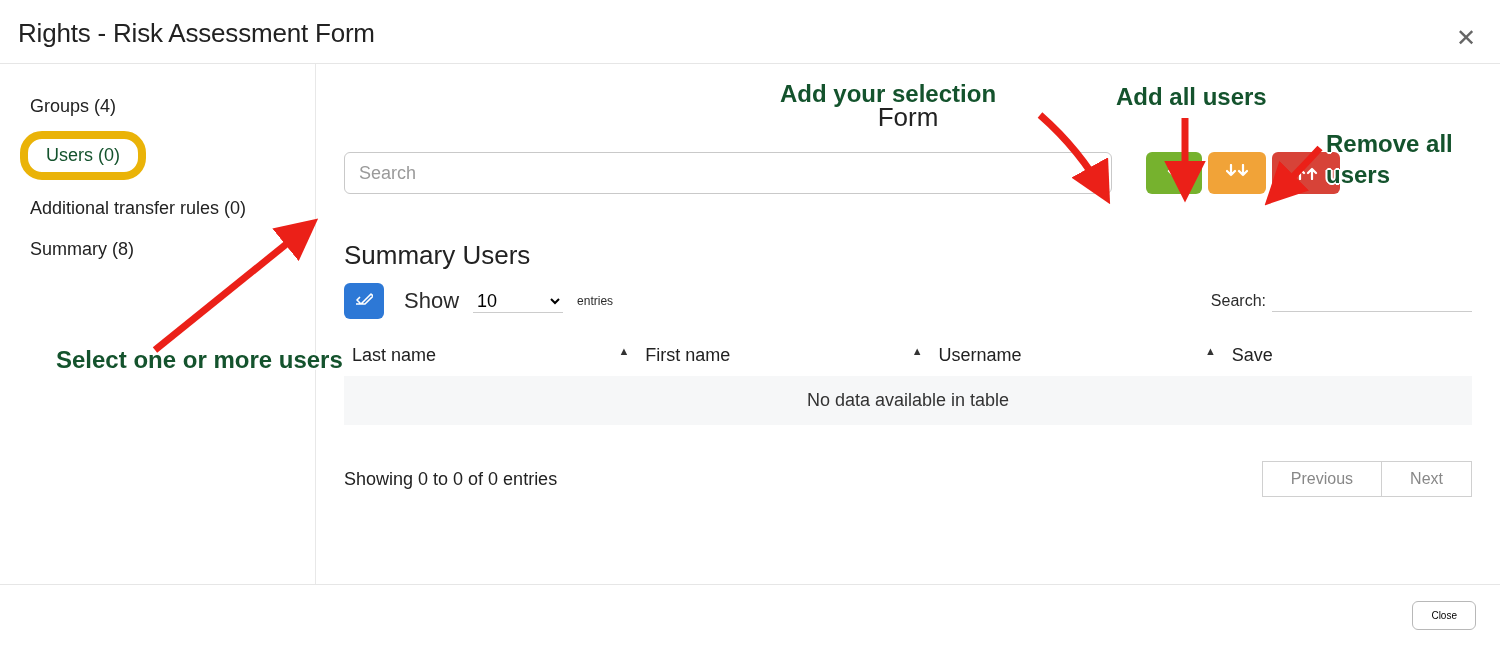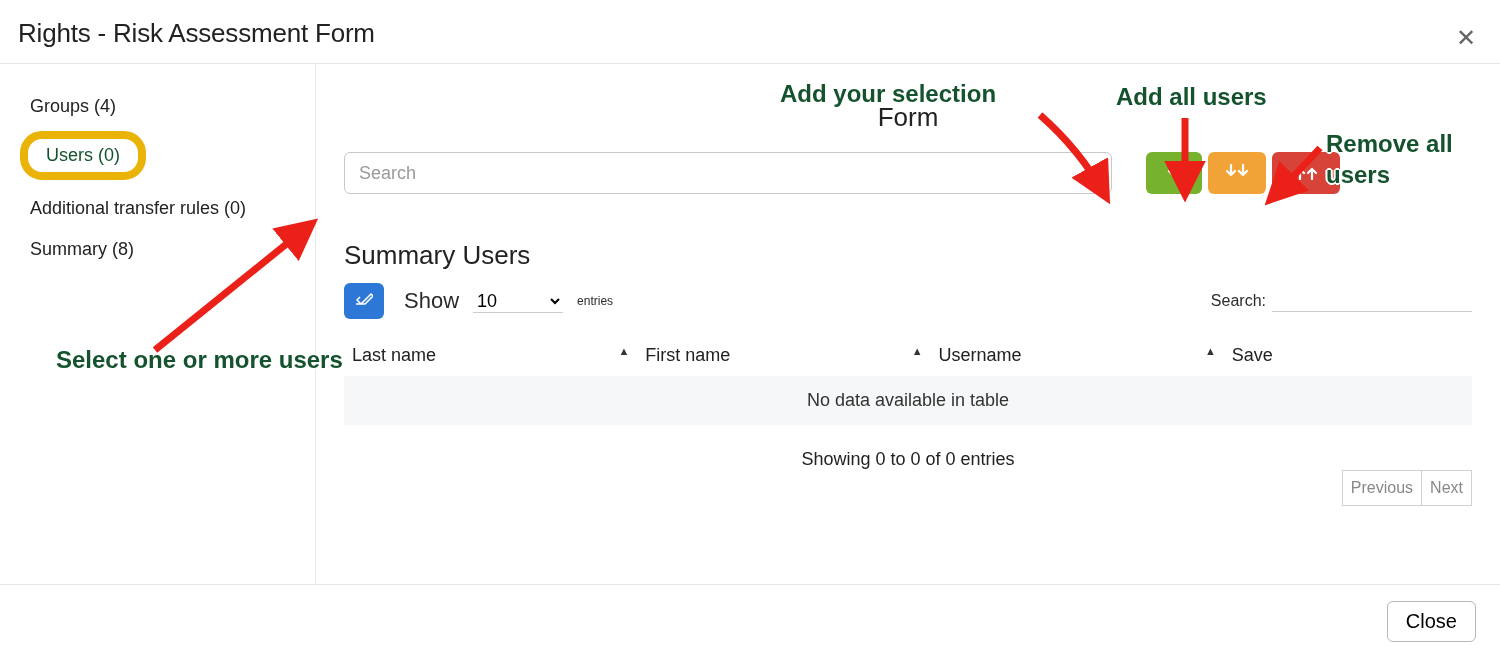--- a/index.html
+++ b/index.html
@@ -28,28 +28,28 @@
   .eraser-btn { width:40px; height:36px; background:#2d78d6; border-radius:6px; display:flex; align-items:center; justify-content:center; cursor:pointer; }
   .show-label { font-size:22px; margin-left:6px; }
   .show-select { width:90px; border:0; border-bottom:1px solid #ccc; font-size:18px; background:transparent; }
   .entries-label { font-size:12px; }
   .search-right { margin-left:auto; display:flex; align-items:center; gap:6px; }
   .search-right input { width:200px; border:0; border-bottom:1px solid #ccc; font-size:16px; }
   table.data { width:100%; border-collapse:collapse; margin-top:16px; }
   table.data thead th { text-align:left; font-weight:400; font-size:18px; padding:10px 8px; color:#222; }
   .sort-caret { float:right; font-size:11px; color:#333; }
   table.data tbody td.empty { text-align:center; padding:14px; font-size:18px; background:#f6f7f8; color:#333; }
-  .table-footer { display:flex; align-items:center; margin-top:24px;flex-direction:column; }
+  .table-footer { display:flex; align-items:center; margin-top:36px; }
   .info-text { font-size:18px; color:#222; }
   .pager { margin-left:auto; display:flex; }
-  .pager-btn { border:1px solid #d0d0d0; background:#fff; color:#888; padding:8px 8px; font-size:16px; cursor:pointer; }
+  .pager-btn { border:1px solid #d0d0d0; background:#fff; color:#888; padding:8px 28px; font-size:16px; cursor:pointer; }
   .pager-btn + .pager-btn { border-left:0;text-align:center; }
   .bottom-divider { border:0; border-top:1px solid #e6e6e6; margin:0; }
   .footer { display:flex; justify-content:flex-end; padding:16px 24px; }
-  .close-btn { border:1px solid #b8b8b8; background:#fff; border-radius:6px; padding:8px 18px; font-size:20px; cursor:pointer; }
+  .close-btn { border:1px solid #b8b8b8; background:#fff; border-radius:6px; padding:8px 18px; font-size:10px; cursor:pointer; }
 
   
   .callout { position:absolute; color:#14532d; font-weight:700; font-size:24px;
     text-shadow: -1px -1px 0 #fff, 1px -1px 0 #fff, -1px 1px 0 #fff, 1px 1px 0 #fff,
                  -2px 0 0 #fff, 2px 0 0 #fff, 0 -2px 0 #fff, 0 2px 0 #fff; }
   svg.arrows { position:absolute; top:0; left:0; pointer-events:none; }
 </style>
 </head>
 <body>
 

